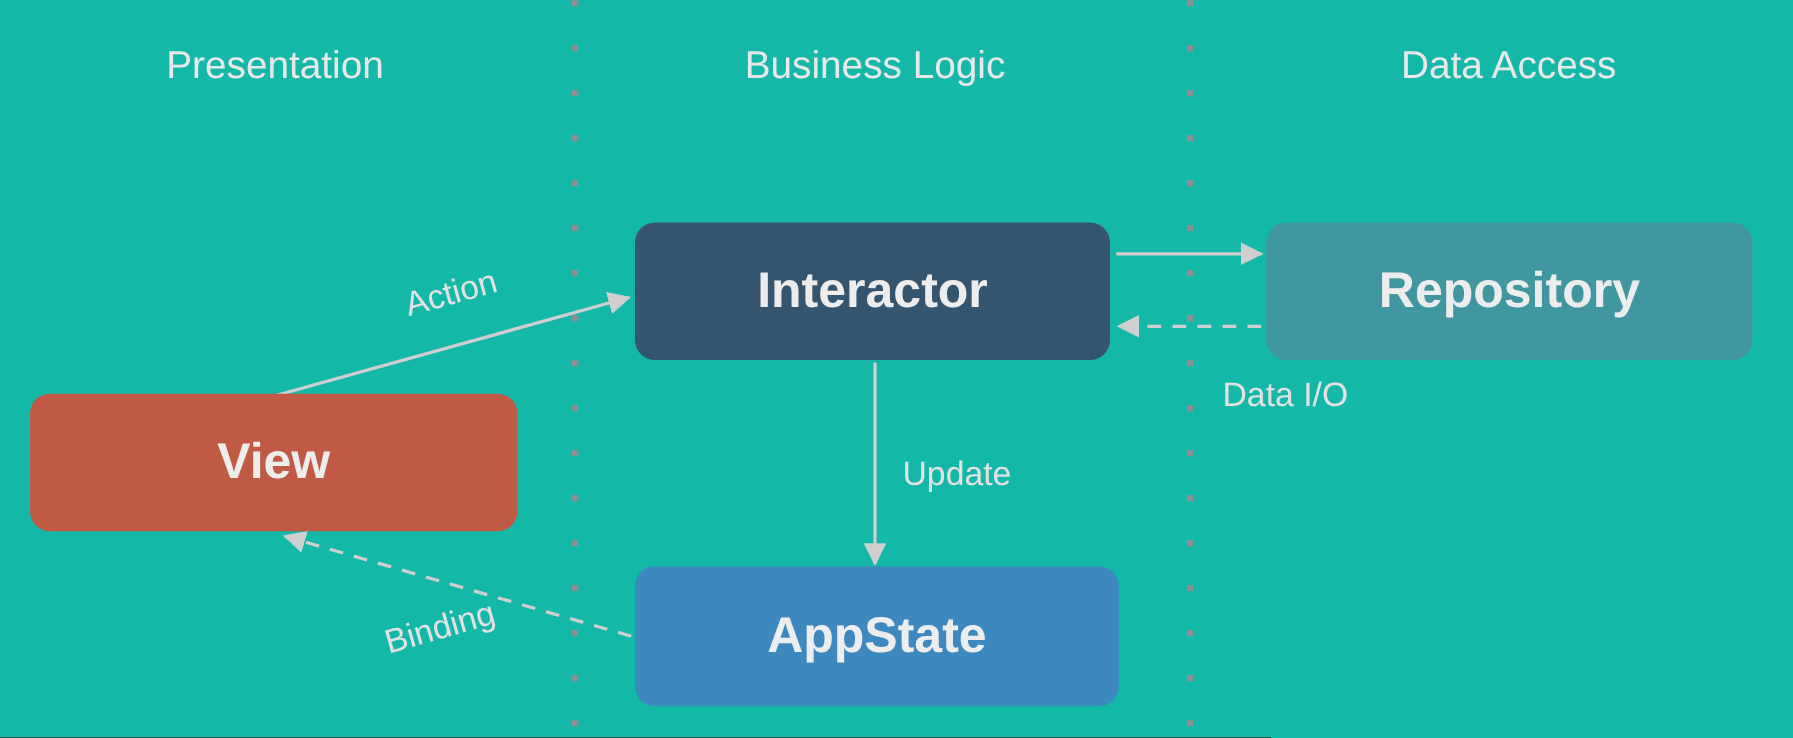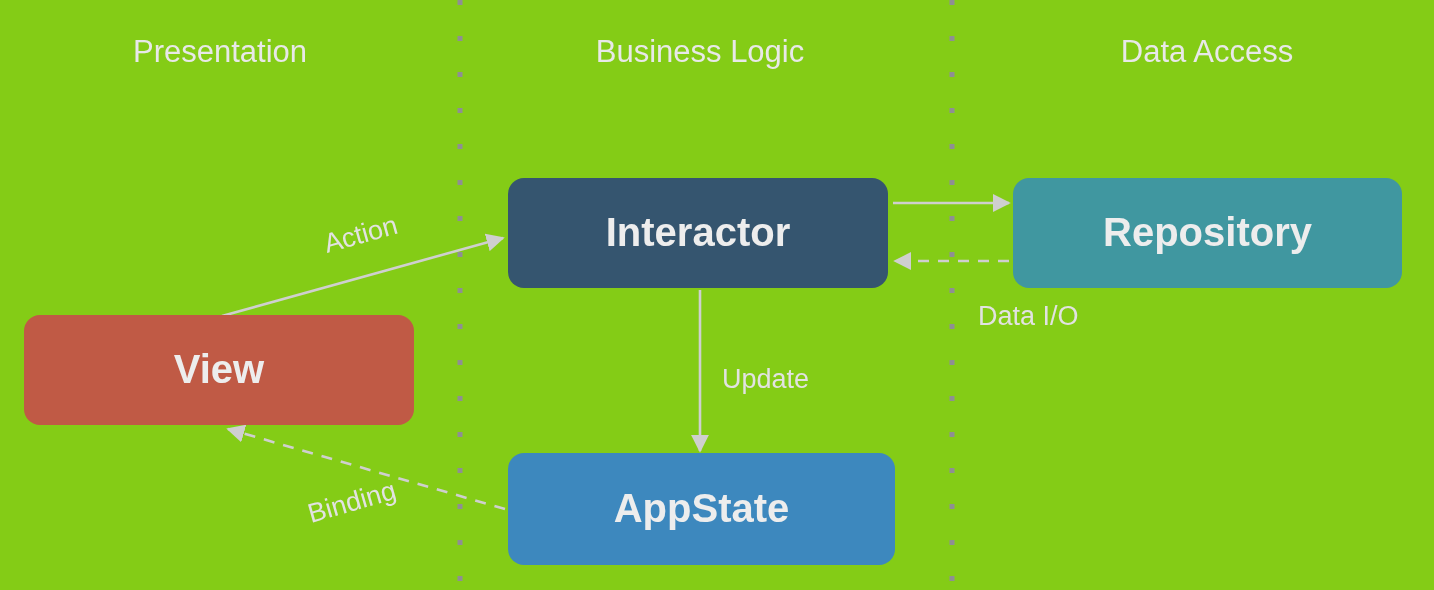--- a/index.html
+++ b/index.html
@@ -53,21 +53,21 @@
   .divider {
     stroke: #8f8f93;
     stroke-width: 5;
     stroke-linecap: butt;
     stroke-dasharray: 5 31;
   }
 </style>
 </head>
 <body>
 
-<div id="canvas" style="background: #84cc16;">
+<div id="canvas" style="background: #14b8a6;">
   <svg id="diagram-svg" viewBox="0 0 1434 590" xmlns="http://www.w3.org/2000/svg">
     <defs>
       <marker id="arrow-solid" viewBox="0 0 10 10" refX="9" refY="5" markerWidth="7" markerHeight="7" orient="auto-start-reverse">
         <path d="M 0 0 L 10 5 L 0 10 z" fill="#cfcfcf"></path>
       </marker>
       <marker id="arrow-dashed" viewBox="0 0 10 10" refX="9" refY="5" markerWidth="7" markerHeight="7" orient="auto-start-reverse">
         <path d="M 0 0 L 10 5 L 0 10 z" fill="#cfcfcf"></path>
       </marker>
     </defs>
 

